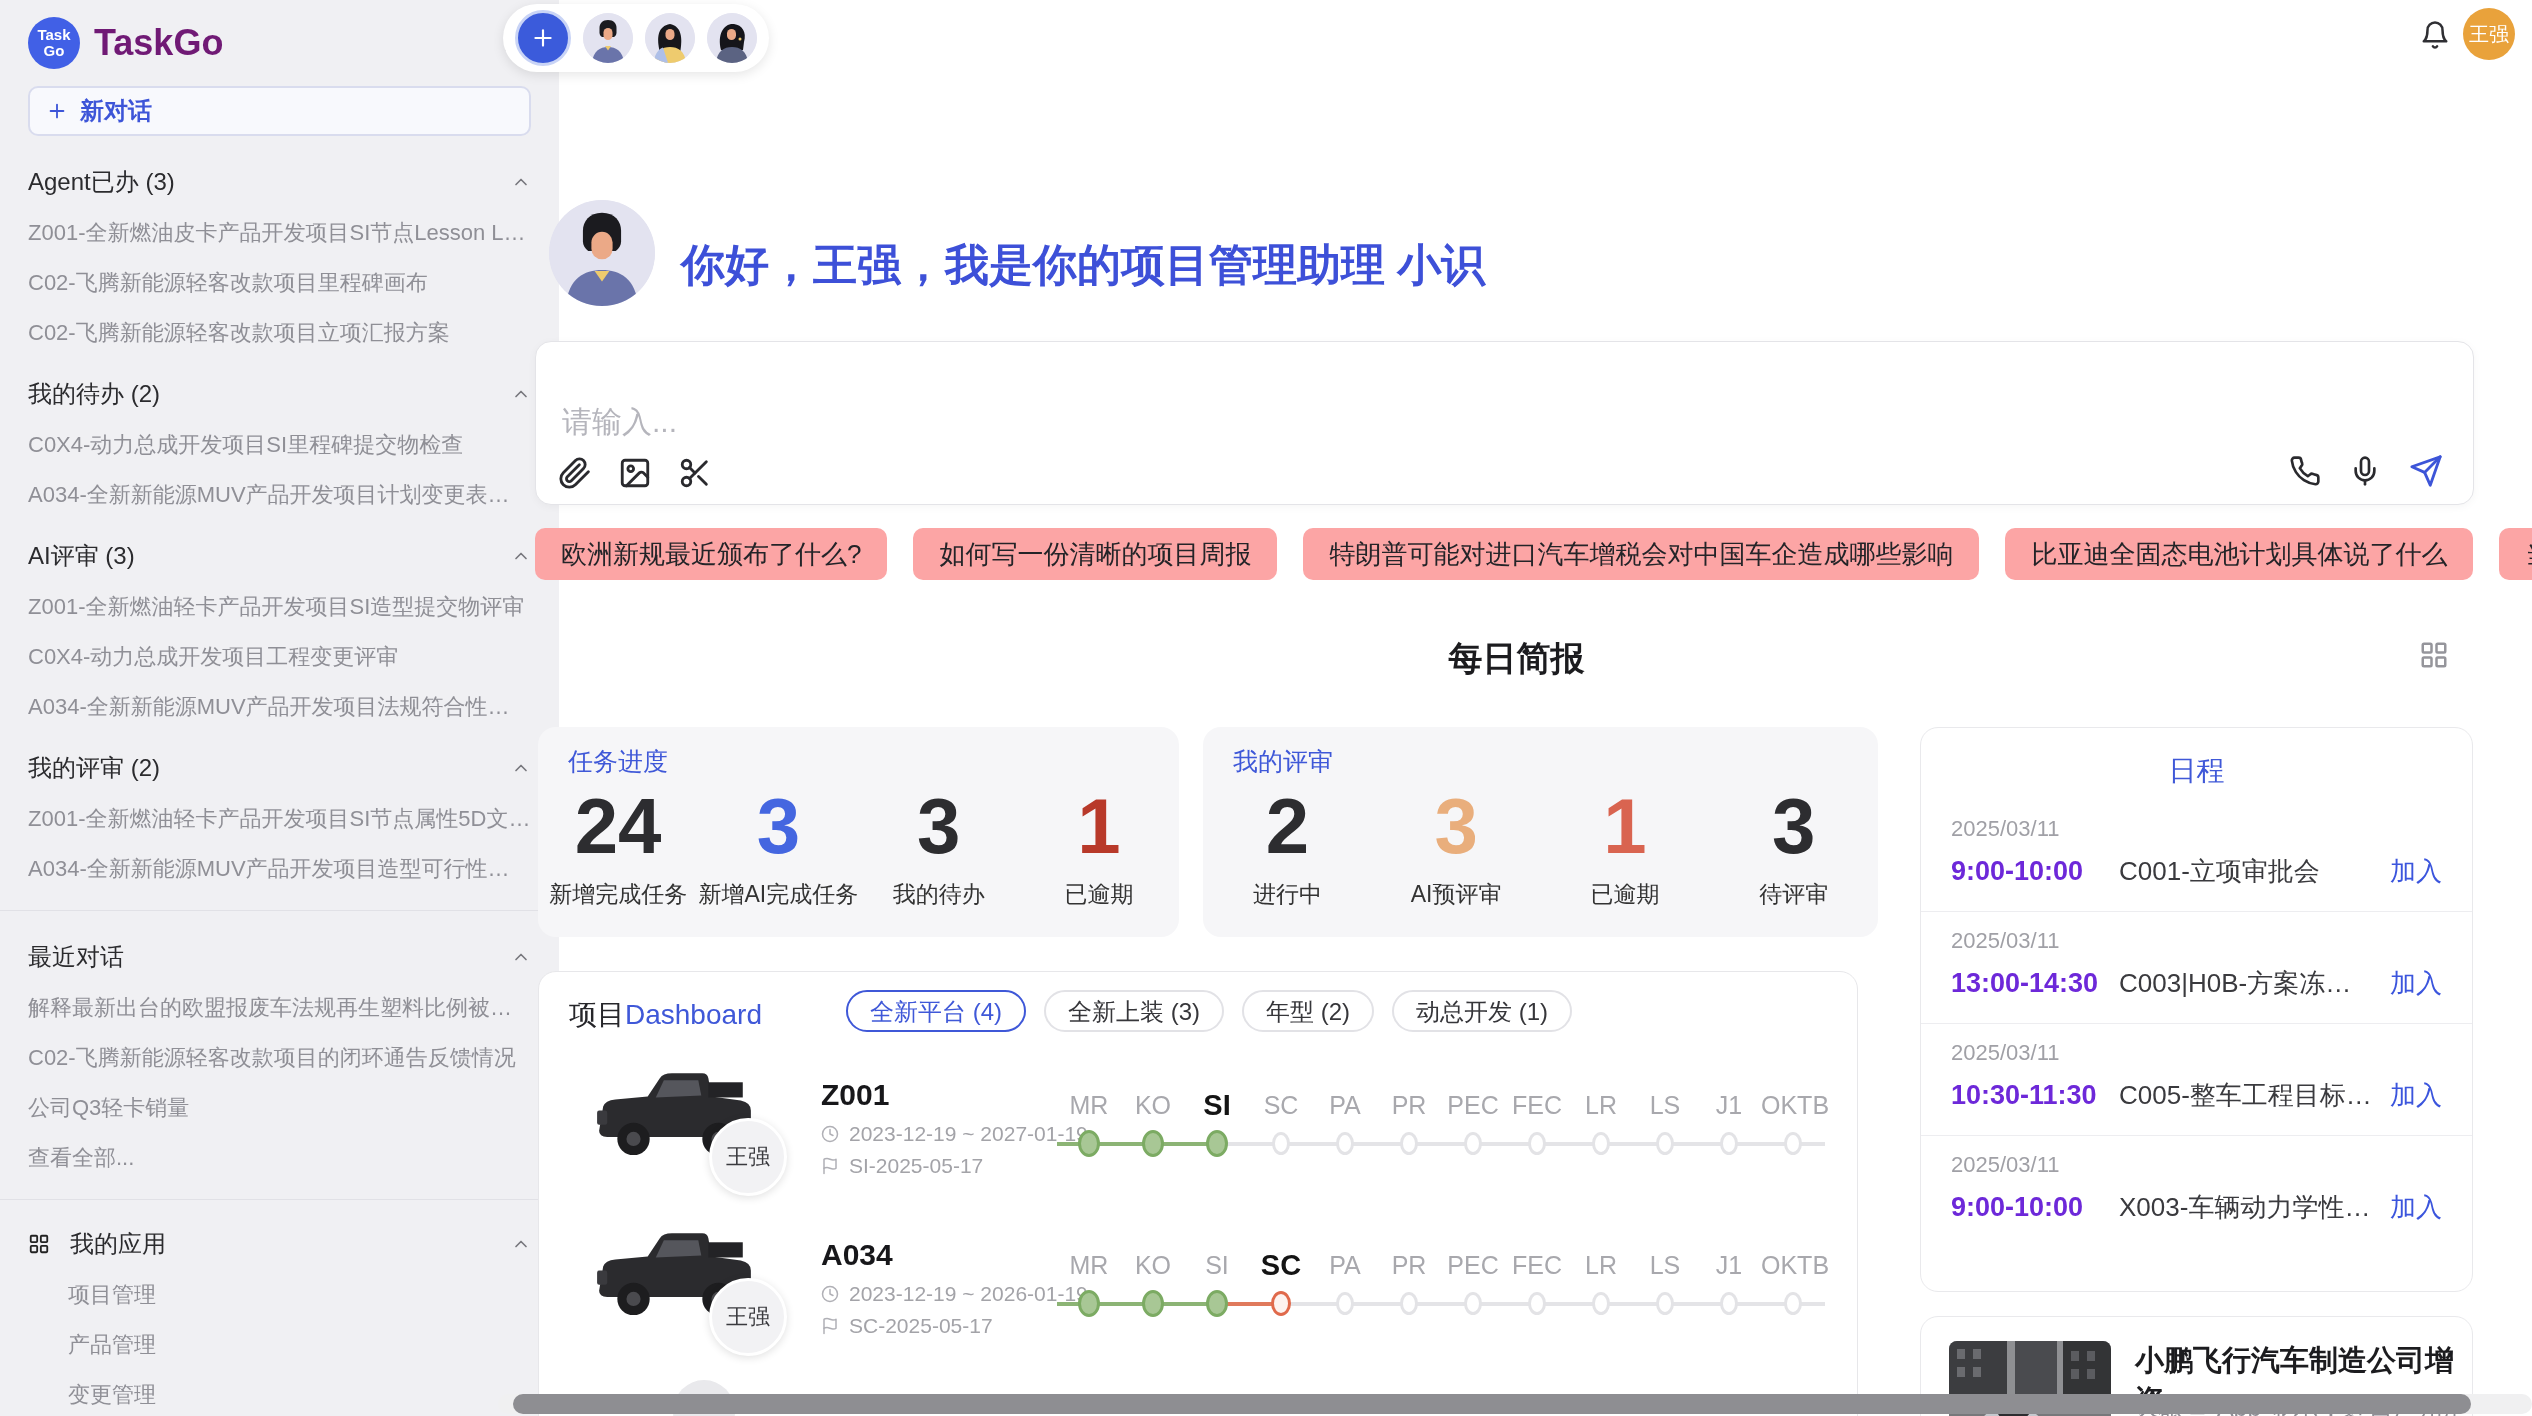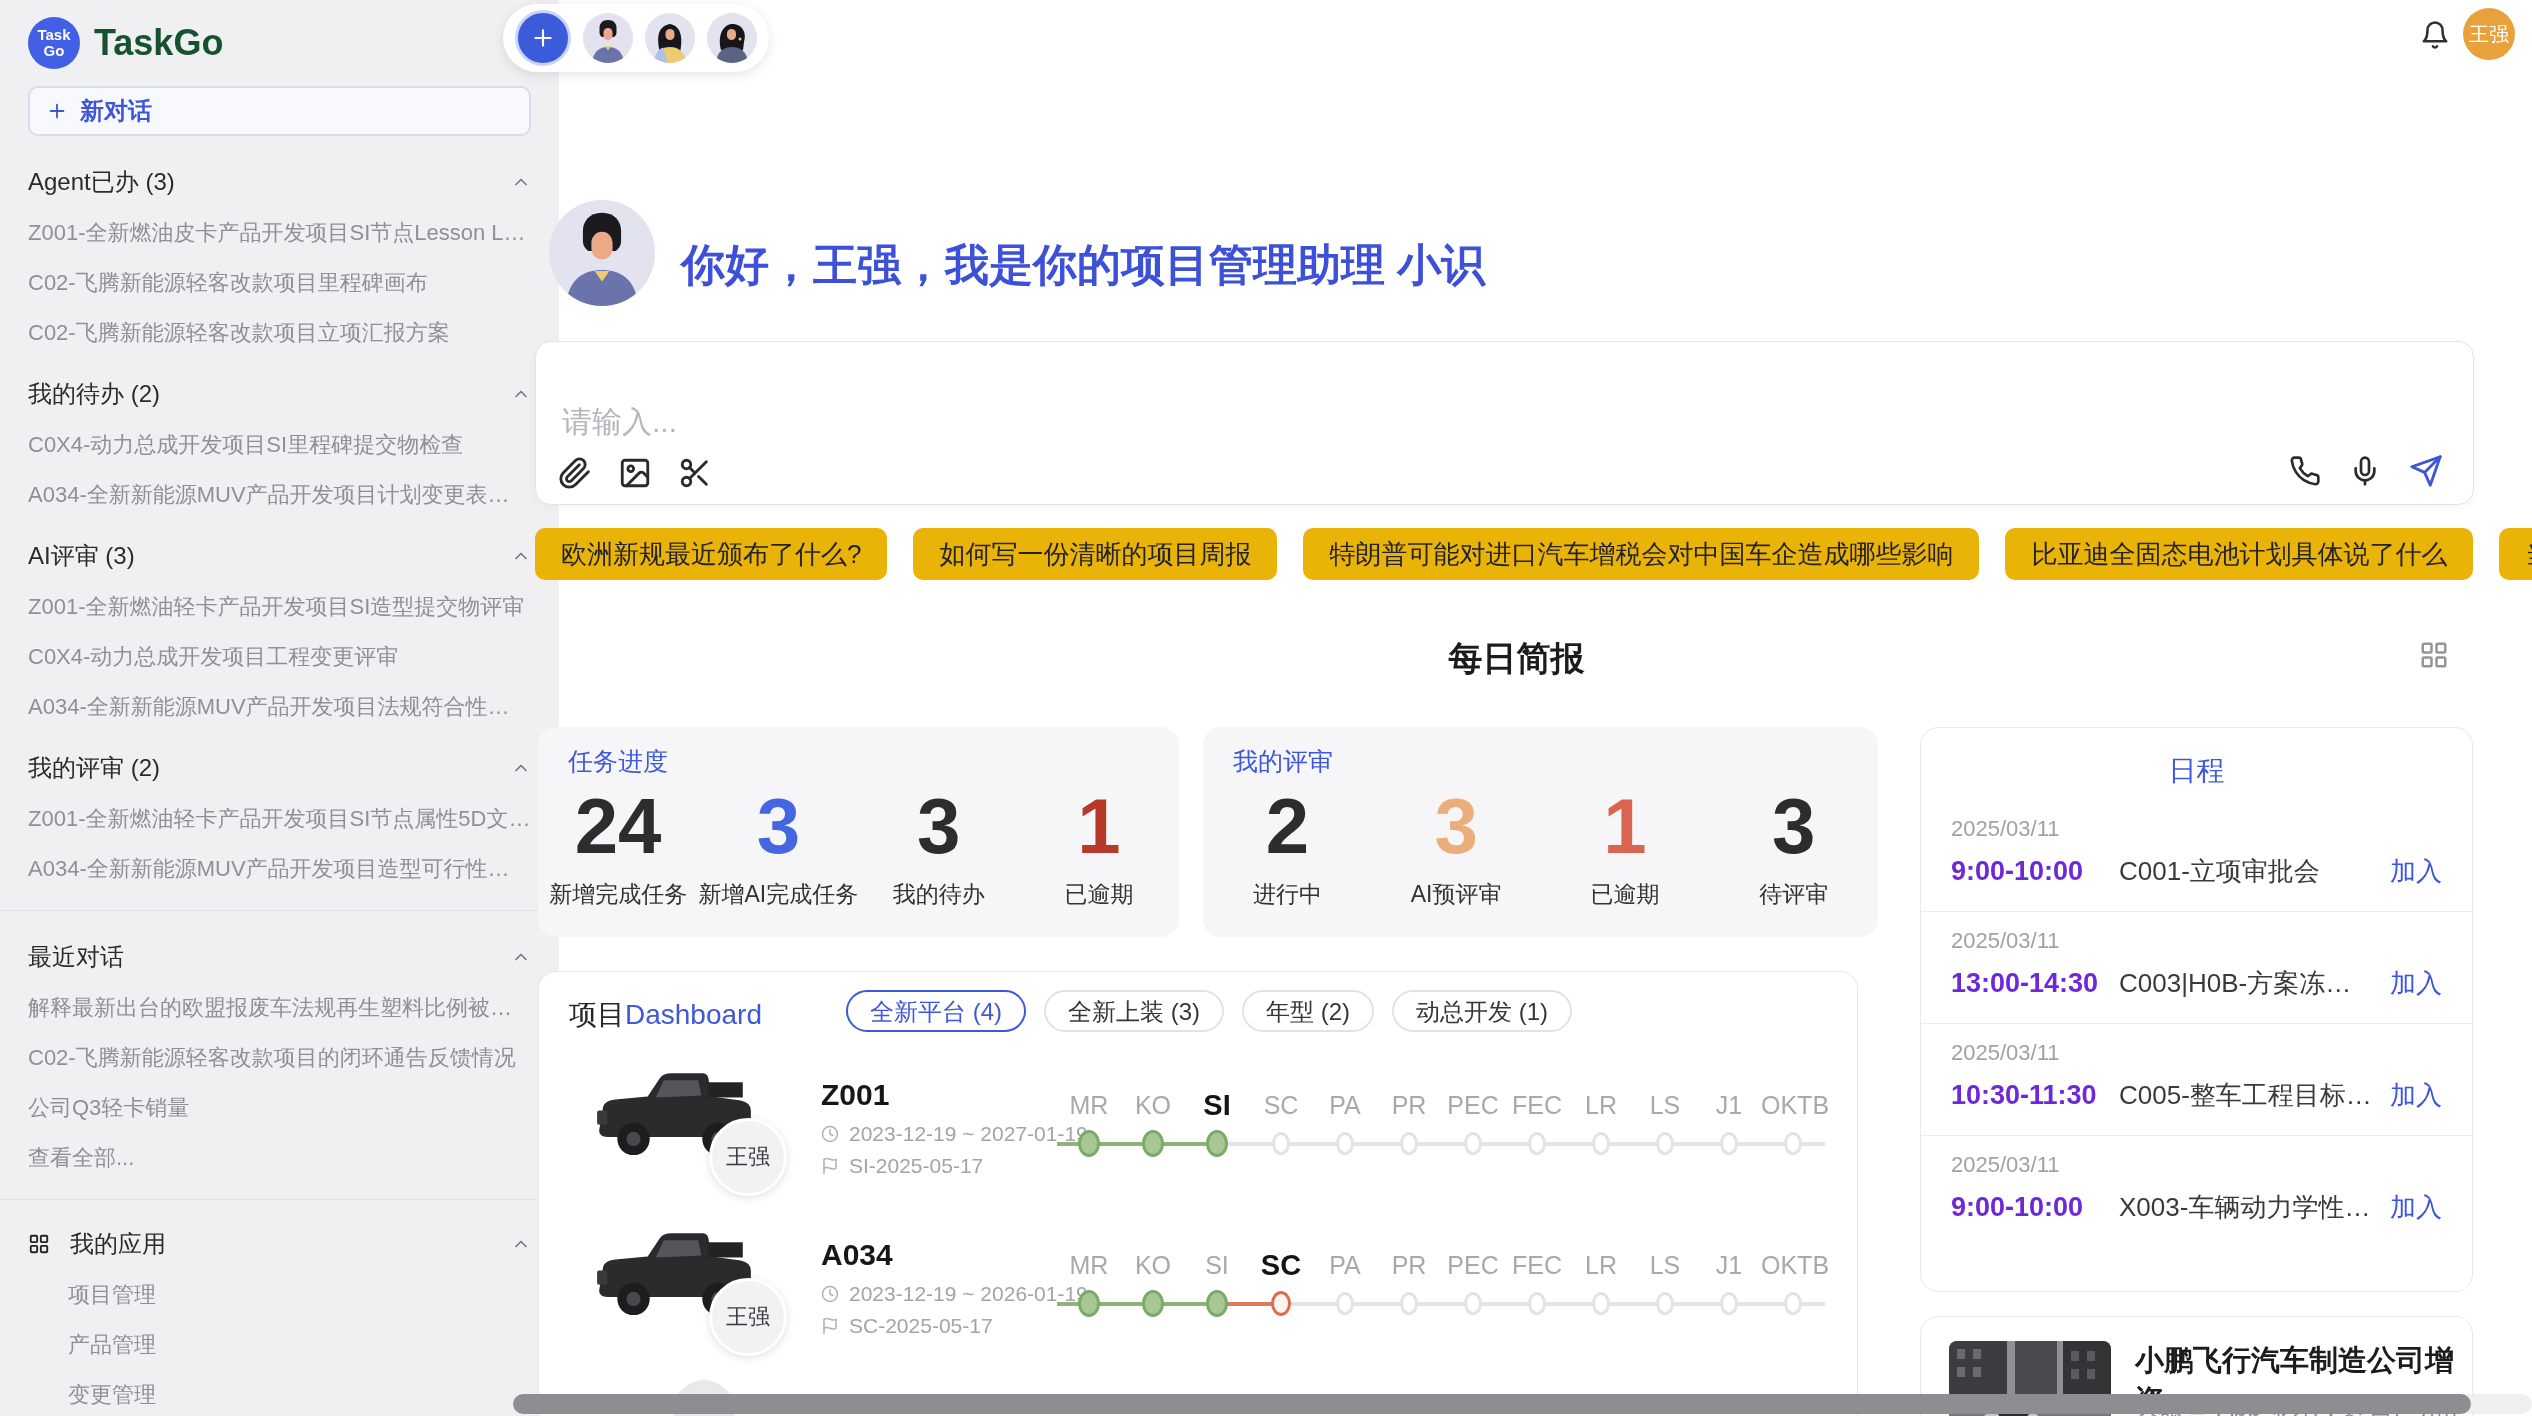--- a/index.html
+++ b/index.html
@@ -9,21 +9,21 @@
   svg{display:block;}
   .ic{stroke:currentColor;fill:none;stroke-width:2;stroke-linecap:round;stroke-linejoin:round;}
 
   
   .sidebar{position:absolute;left:0;top:0;width:559px;height:1416px;background:#f0f0f3;
            box-sizing:border-box;padding:14px 28px;overflow:hidden;}
   .logo-row{display:flex;align-items:center;gap:14px;height:58px;position:relative;}
   .logo-circle{width:52px;height:52px;border-radius:50%;background:#4160e6;color:#fff;
                display:flex;flex-direction:column;align-items:center;justify-content:center;
                font-size:15px;font-weight:700;line-height:1.05;}
-  .app-title{font-size:36px;font-weight:700;color:#14532d;}
+  .app-title{font-size:36px;font-weight:700;color:#701a75;}
   .collapse-btn{position:absolute;right:0;top:14px;color:#9a9aa0;}
   .new-chat{margin-top:14px;height:46px;background:#f8f9fd;border:2px solid #d9dcee;border-radius:10px;
             display:flex;align-items:center;gap:12px;padding:0 16px;color:#3d55d8;font-size:24px;font-weight:600;}
   .sec-head{margin-top:30px;display:flex;align-items:center;justify-content:space-between;cursor:pointer;}
   .sec-title{font-size:24px;color:#2b2b2e;font-weight:500;}
   .chev{color:#77777d;}
   .side-item{margin-top:20px;font-size:22px;color:#8f8f96;white-space:nowrap;overflow:hidden;
              text-overflow:ellipsis;cursor:pointer;}
   .divider{height:1px;background:#e1e1e6;margin:26px -28px 0;}
   .sub-item{margin-left:40px;}
@@ -50,21 +50,21 @@
   .chat-input{position:absolute;left:24px;top:58px;width:1400px;height:60px;border:none;outline:none;resize:none;
               background:transparent;font-size:30px;color:#333;font-family:inherit;}
   .chat-input::placeholder{color:#b5b5bc;}
   .in-tools{position:absolute;left:22px;bottom:14px;display:flex;gap:26px;color:#2a2a2e;}
   .in-actions{position:absolute;right:30px;bottom:16px;display:flex;gap:28px;align-items:center;color:#2a2a2e;}
   .send{color:#3d55d8;}
   .tool-btn{cursor:pointer;}
 
   
   .chips{position:absolute;left:535px;top:528px;display:flex;gap:26px;}
-  .chip{height:52px;line-height:52px;padding:0 26px;background:#eab308;border-radius:10px;
+  .chip{height:52px;line-height:52px;padding:0 26px;background:#fca5a5;border-radius:10px;
         font-size:26px;color:#242428;white-space:nowrap;cursor:pointer;}
 
   
   .brief-title{position:absolute;left:547px;top:636px;width:1939px;text-align:center;font-size:34px;font-weight:700;color:#1c1c1f;}
   .brief-grid-btn{position:absolute;left:2419px;top:640px;color:#95959b;cursor:pointer;}
 
   .stat-card{position:absolute;top:727px;height:210px;background:#f6f6f8;border-radius:18px;box-sizing:border-box;}
   .stat-card.c1{left:538px;width:641px;}
   .stat-card.c2{left:1203px;width:675px;}
   .stat-card .sc-title{position:absolute;left:30px;top:18px;font-size:25px;color:#3f58d8;font-weight:500;}

